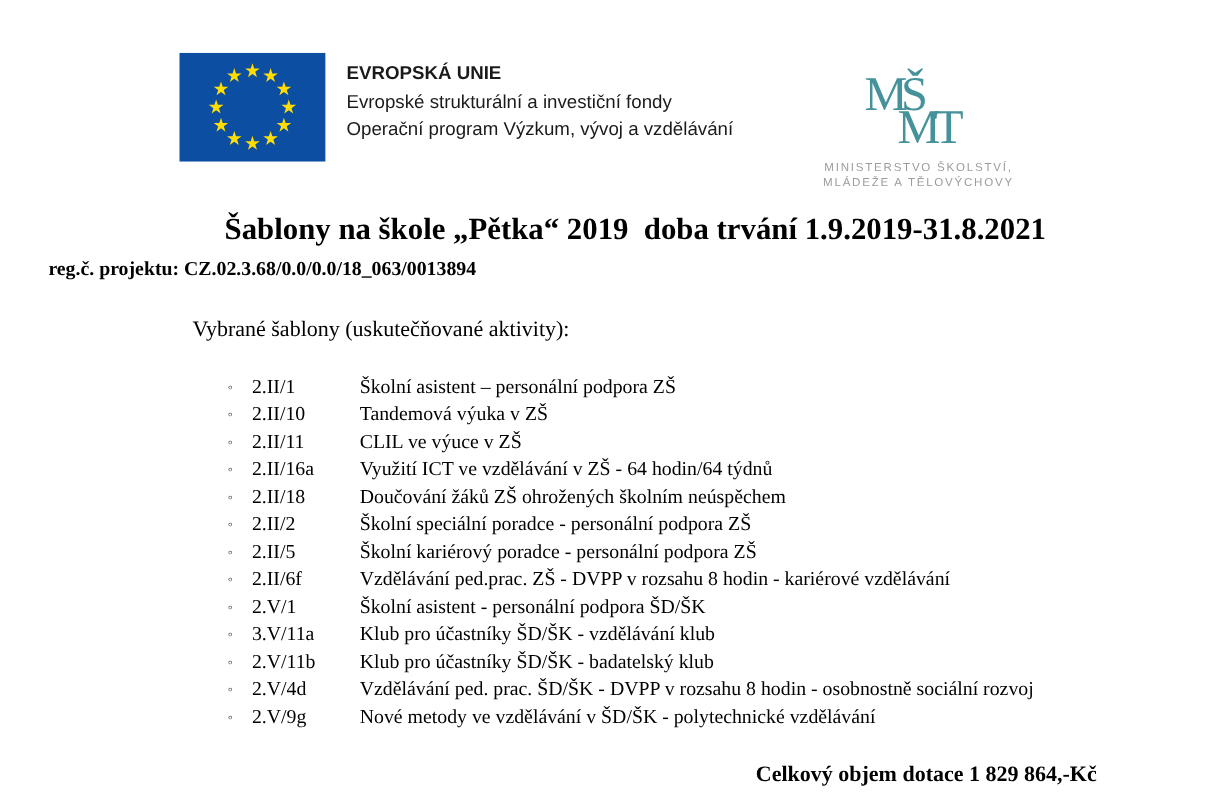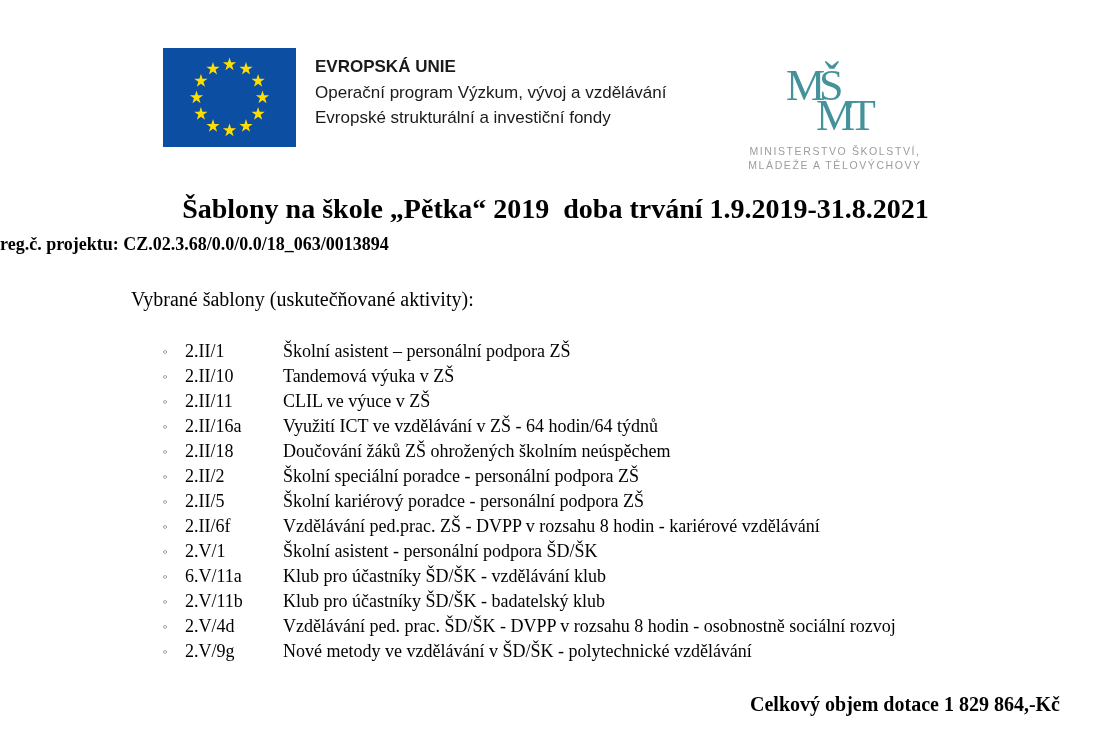--- a/index.html
+++ b/index.html
@@ -65,21 +65,21 @@
     margin-top: 10px;
     font-family: "Liberation Sans", sans-serif;
     font-size: 10.5px;
     line-height: 14px;
     letter-spacing: 1.6px;
     color: var(--caption-gray);
     white-space: nowrap;
   }
 
   
-  .main { padding-top: 191px; }
+  .main { padding-top: 191px; margin-left: 44px; }
   .title {
     font-size: 28px;
     line-height: 36px;
     font-weight: bold;
     text-align: center;
     white-space: pre-wrap;
   }
   .subtitle {
     font-size: 18px;
     line-height: 26px;
@@ -101,21 +101,21 @@
     width: 22px;
     font-size: 13px;
     color: #3a3a3a;
     line-height: 25px;
   }
   .code { width: 98px; }
   .name { flex: 1; }
   .total {
     margin-top: 26px;
     text-align: right;
-    padding-right: 51px;
+    padding-right: 114px;
     font-weight: bold;
     font-size: 20px;
     line-height: 28px;
   }
 </style>
 </head>
 <body>
 
 <div class="page">
 
@@ -137,22 +137,22 @@
         <use href="#star" class="star" transform="translate(37.9,66)"></use>
         <use href="#star" class="star" transform="translate(33.5,49.5)"></use>
         <use href="#star" class="star" transform="translate(37.9,33)"></use>
         <use href="#star" class="star" transform="translate(50,20.9)"></use>
       </g>
     </svg>
   </div>
 
   <div class="eu-text">
     <div class="org">EVROPSKÁ UNIE</div>
+    <div>Evropské strukturální a investiční fondy</div>
     <div>Operační program Výzkum, vývoj a vzdělávání</div>
-    <div>Evropské strukturální a investiční fondy</div>
   </div>
 
   <div class="msmt">
     <span class="monogram">
       <span class="mono-top">MŠ</span>
       <span class="mono-bottom">MT</span>
     </span>
     <div class="msmt-caption">
       <div>MINISTERSTVO ŠKOLSTVÍ,</div>
       <div>MLÁDEŽE A TĚLOVÝCHOVY</div>
@@ -205,21 +205,21 @@
         <span class="code">2.II/6f</span>
         <span class="name">Vzdělávání ped.prac. ZŠ - DVPP v rozsahu 8 hodin - kariérové vzdělávání</span>
       </div>
         <div class="row">
         <span class="bullet">◦</span>
         <span class="code">2.V/1</span>
         <span class="name">Školní asistent - personální podpora ŠD/ŠK</span>
       </div>
         <div class="row">
         <span class="bullet">◦</span>
-        <span class="code">6.V/11a</span>
+        <span class="code">3.V/11a</span>
         <span class="name">Klub pro účastníky ŠD/ŠK - vzdělávání klub</span>
       </div>
         <div class="row">
         <span class="bullet">◦</span>
         <span class="code">2.V/11b</span>
         <span class="name">Klub pro účastníky ŠD/ŠK - badatelský klub</span>
       </div>
         <div class="row">
         <span class="bullet">◦</span>
         <span class="code">2.V/4d</span>

